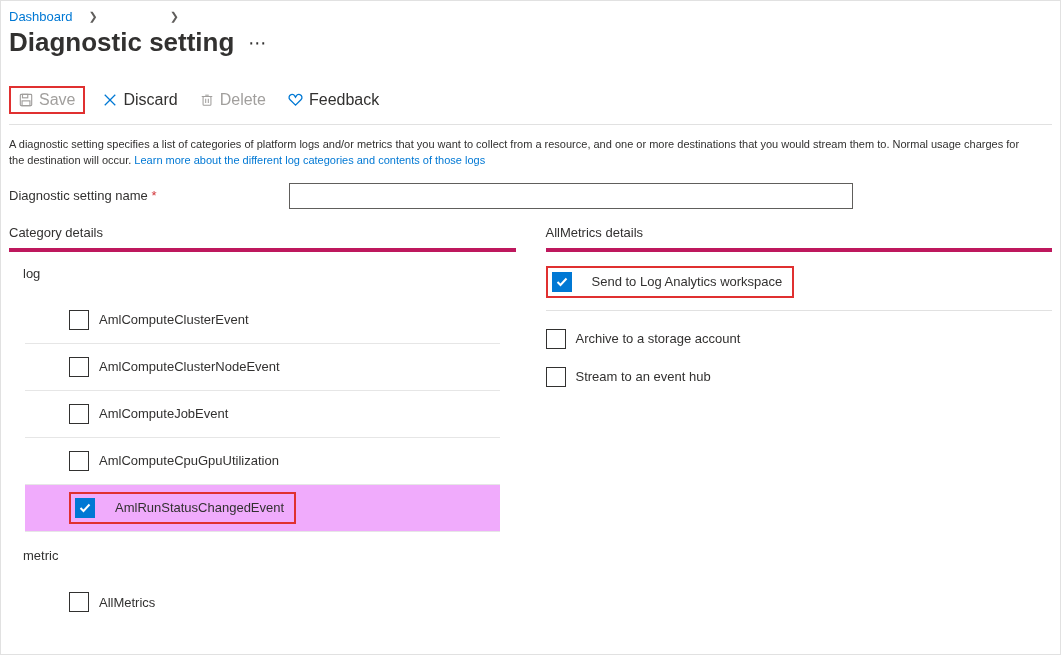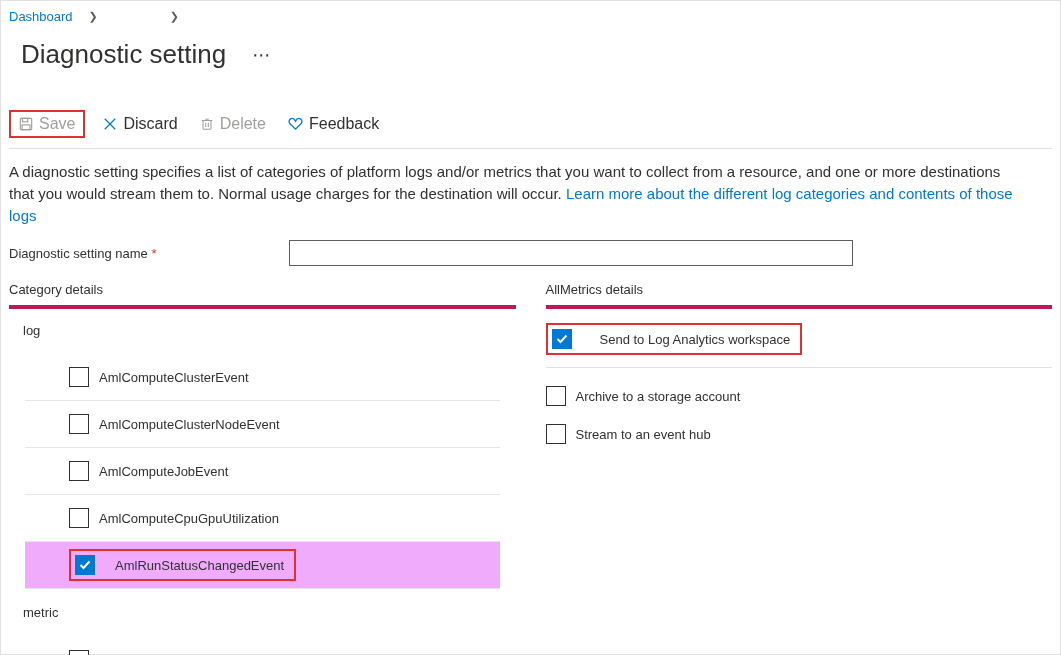--- a/index.html
+++ b/index.html
@@ -3,30 +3,30 @@
 <meta charset="utf-8">
 <style>
   html,body{margin:0;padding:0;font-family:"Segoe UI",Arial,sans-serif;font-size:13px;color:#323130;background:#fff}
   .page{width:1061px;height:655px;box-sizing:border-box;border:1px solid #e1e1e1;padding:6px 8px 8px 8px;position:relative}
   a{color:#0078d4;text-decoration:none}
   
   .breadcrumb{display:flex;align-items:center;gap:12px;font-size:13px;height:18px}
   .breadcrumb .chev{color:#605e5c;font-size:11px;padding:0 4px}
   
   .title-row{display:flex;align-items:center;margin-top:2px}
-  h1{font-size:26px;font-weight:400;margin:12px}
+  h1{font-size:26px;font-weight:700;margin:0}
   .more{margin-left:14px;font-size:18px;color:#323130;letter-spacing:1px;line-height:1}
   
   .toolbar{display:flex;align-items:center;gap:14px;margin-top:28px;padding-bottom:10px;border-bottom:1px solid #e1e1e1}
   .tbtn{display:flex;align-items:center;gap:6px;font-size:16px;line-height:1;padding:2px 4px;background:none;border:none;cursor:pointer;color:#323130}
   .tbtn.disabled{color:#a19f9d;cursor:default}
   .tbtn .ic{display:inline-flex}
   .hl-red-box{border:2px solid #e03030;padding:2px 4px}
   
-  .desc{margin:12px 0 14px 0;font-size:15px;line-height:1.45;max-width:1020px}
+  .desc{margin:12px 0 14px 0;font-size:11px;line-height:1.45;max-width:1020px}
   
   .form-row{display:flex;align-items:center;margin:4px 0 16px 0}
   .form-row label{width:280px;font-size:13px}
   .req{color:#d13438}
   .form-row input[type=text]{width:550px;height:24px;border:1px solid #605e5c;padding:0 6px;font-size:13px}
   
   .cols{display:flex;gap:30px;margin-top:6px}
   .col{flex:1}
   .col-heading{font-size:13px;margin:0 0 14px 0;border-bottom:4px solid #be185d;padding:0 0 8px 0}
   .sub-heading{font-size:13px;margin:2px 0 10px 14px}
@@ -37,21 +37,21 @@
   .loglist li.sel .hl-wrap{display:inline-flex;align-items:center;gap:10px;border:2px solid #e03030;padding:4px 10px 4px 4px}
   
   .cb{width:18px;height:18px;border:1px solid #323130;display:inline-flex;align-items:center;justify-content:center;flex:0 0 18px;margin-right:10px;background:#fff;cursor:pointer}
   .cb.checked{background:#0078d4;border-color:#0078d4}
   .cb.checked svg{display:block}
   .cb svg{display:none}
   .cb-label{font-size:13px}
   
   .dest-row{display:flex;align-items:center;margin:0 0 18px 0}
   .dest-row.first{border-bottom:1px solid #e1e1e1;padding-bottom:12px}
-  .dest-row .hl-wrap{display:inline-flex;align-items:center;gap:18px;border:2px solid #e03030;padding:4px 10px 4px 4px}
+  .dest-row .hl-wrap{display:inline-flex;align-items:center;gap:10px;border:2px solid #e03030;padding:4px 10px 4px 4px}
   .dest-sub{border:2px solid #e03030;padding:14px 12px 12px 12px;margin:-4px 0 22px 0}
   .field-label{font-size:13px;margin-bottom:4px;display:block}
   .select{display:flex;align-items:center;justify-content:flex-end;height:26px;border:1px solid #605e5c;padding:0 8px;background:#fff;cursor:pointer}
   .select.purple{border-color:#8661c5}
   .select .chev-d{color:#323130}
   .spacer12{height:12px}
 </style>
 </head>
 <body>
 

